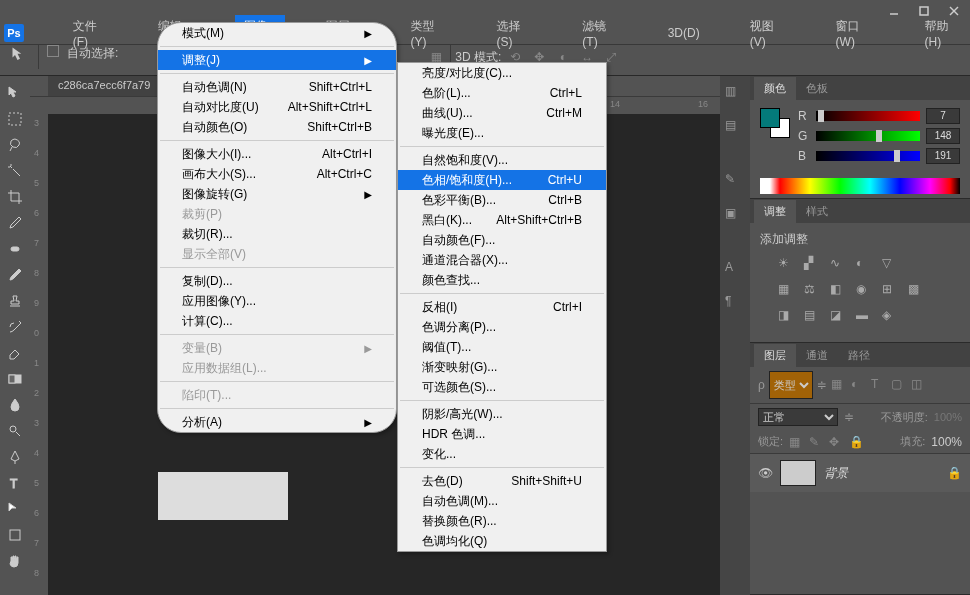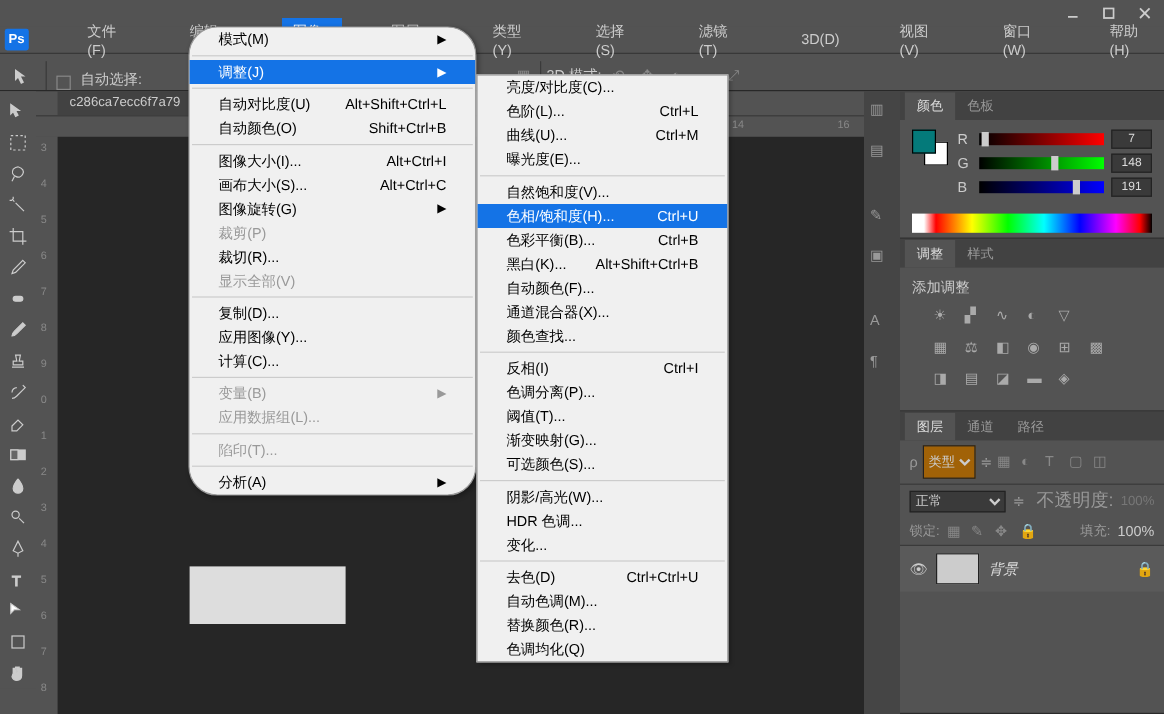--- a/index.html
+++ b/index.html
@@ -10,21 +10,21 @@
 .win-btn { width: 28px; height: 18px; display: flex; align-items: center; justify-content: center; color: #ccc; margin-right: 2px; }
 .win-btn svg { width: 10px; height: 10px; }
 
 
 .menubar { height: 22px; background: #535353; display: flex; align-items: center; padding-left: 4px; gap: 32px; }
 .ps-logo { width: 22px; height: 18px; background: #1473e6; color: #fff; font-weight: bold; font-size: 11px; display: flex; align-items: center; justify-content: center; margin-right: 8px; border-radius: 2px; }
 .menu-item { padding: 3px 9px; color: #ccc; cursor: default; }
 .menu-item.active { background: #1473e6; color: #fff; }
 
 
-.optionsbar { height: 32px; background: #535353; border-top: 1px solid #383838; border-bottom: 1px solid #282828; display: flex; align-items: flex-end; padding-left: 10px; gap: 8px; color: #ccc; }
+.optionsbar { height: 32px; background: #535353; border-top: 1px solid #383838; border-bottom: 1px solid #282828; display: flex; align-items: flex-start; padding-left: 10px; gap: 8px; color: #ccc; }
 .optionsbar .toolicon { width: 20px; height: 20px; }
 .optionsbar .sep { width: 1px; height: 24px; background: #3a3a3a; }
 .optionsbar .txt { color: #ccc; }
 .optionsbar .ckbox { width: 12px; height: 12px; border: 1px solid #888; display: inline-block; }
 .opt-icon { width: 20px; height: 20px; display: flex; align-items: center; justify-content: center; color: #888; }
 .opt-right { margin-left: 300px; display: flex; gap: 4px; align-items: center; }
 
 
 .toolbox { position: absolute; left: 0; top: 76px; width: 30px; background: #535353; display: flex; flex-direction: column; align-items: center; padding-top: 4px; }
 .tool { width: 24px; height: 24px; display: flex; align-items: center; justify-content: center; margin: 1px 0; color: #ccc; }
@@ -79,21 +79,21 @@
 .adjust-title { color: #ccc; margin-bottom: 8px; }
 .adjust-icons { display: flex; gap: 8px; margin-bottom: 8px; flex-wrap: wrap; padding-left: 18px; }
 .adjust-icons .ai { width: 18px; height: 18px; color: #aaa; }
 
 .layers-panel-body { padding: 0; }
 .layer-filter { display: flex; align-items: center; gap: 4px; padding: 4px 8px; border-bottom: 1px solid #3a3a3a; }
 .layer-filter select { background: #a16207; border: 1px solid #222; color: #ccc; font-size: 11px; height: 28px; }
 .layer-filter .fi { width: 16px; height: 16px; color: #888; }
 .layer-blend { display: flex; align-items: center; gap: 6px; padding: 4px 8px; }
 .layer-blend select { background: #3a3a3a; border: 1px solid #222; color: #ccc; font-size: 11px; height: 18px; width: 80px; }
-.layer-blend .lab2 { color: #999; font-size: 15px; }
+.layer-blend .lab2 { color: #999; font-size: 11px; }
 .layer-blend .val2 { color: #777; font-size: 11px; }
 .layer-lock { display: flex; align-items: center; gap: 6px; padding: 4px 8px; border-bottom: 1px solid #3a3a3a; }
 .layer-lock .lab2 { color: #999; font-size: 11px; }
 .layer-lock .li { width: 14px; height: 14px; color: #888; }
 .layer-row { display: flex; align-items: center; padding: 6px 8px; gap: 8px; background: #5a5a5a; }
 .layer-eye { width: 14px; height: 14px; color: #ccc; }
 .layer-thumb { width: 36px; height: 26px; background: #ccc; border: 1px solid #222; }
 .layer-name { color: #ddd; font-style: italic; }
 .layer-lock-ico { margin-left: auto; color: #aaa; }
 </style>
@@ -287,20 +287,24 @@
       <span>模式(M)</span>
       <span class="arrow">▶</span>
     </div>
     <div class="dd-sep"></div>
     <div class="dd-item hl">
       <span>调整(J)</span>
       <span class="arrow">▶</span>
     </div>
     <div class="dd-sep"></div>
     <div class="dd-item">
+      <span>自动色调(N)</span>
+      <span>Shift+Ctrl+L</span>
+    </div>
+    <div class="dd-item">
       <span>自动对比度(U)</span>
       <span>Alt+Shift+Ctrl+L</span>
     </div>
     <div class="dd-item">
       <span>自动颜色(O)</span>
       <span>Shift+Ctrl+B</span>
     </div>
     <div class="dd-sep"></div>
     <div class="dd-item">
       <span>图像大小(I)...</span>
@@ -415,21 +419,21 @@
     </div>
     <div class="dd-item">
       <span>HDR 色调...</span>
     </div>
     <div class="dd-item">
       <span>变化...</span>
     </div>
     <div class="dd-sep"></div>
     <div class="dd-item">
       <span>去色(D)</span>
-      <span>Ctrl+Ctrl+U</span>
+      <span>Shift+Shift+U</span>
     </div>
     <div class="dd-item">
       <span>自动色调(M)...</span>
     </div>
     <div class="dd-item">
       <span>替换颜色(R)...</span>
     </div>
     <div class="dd-item">
       <span>色调均化(Q)</span>
     </div>

